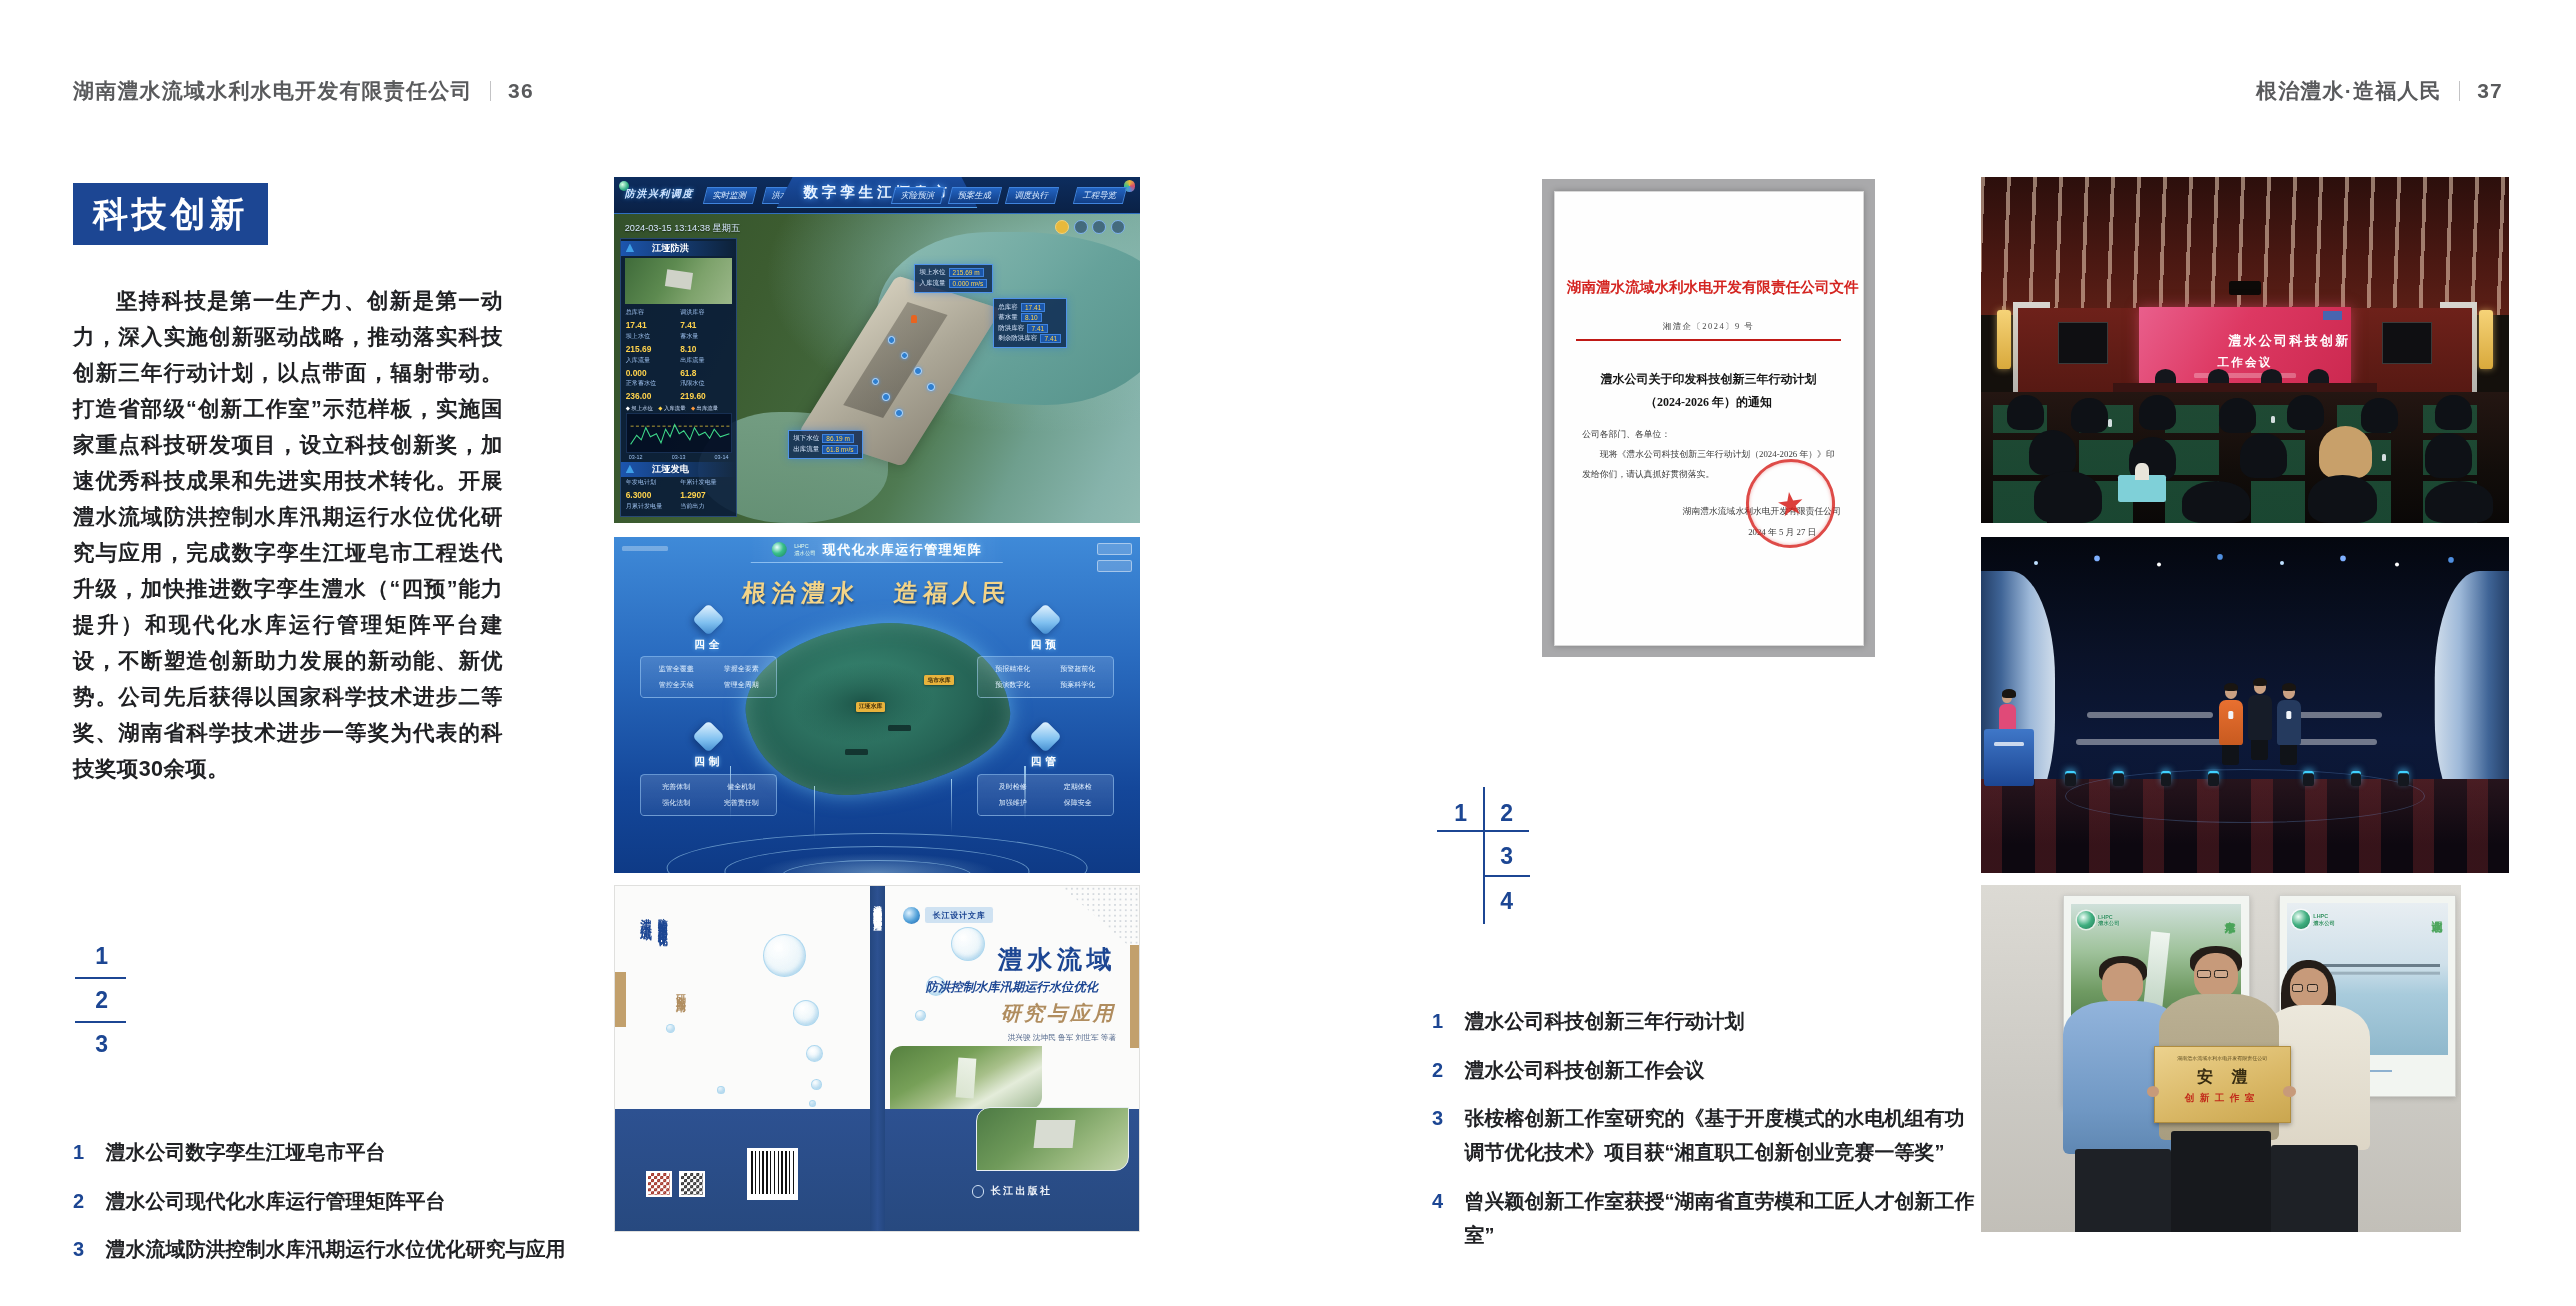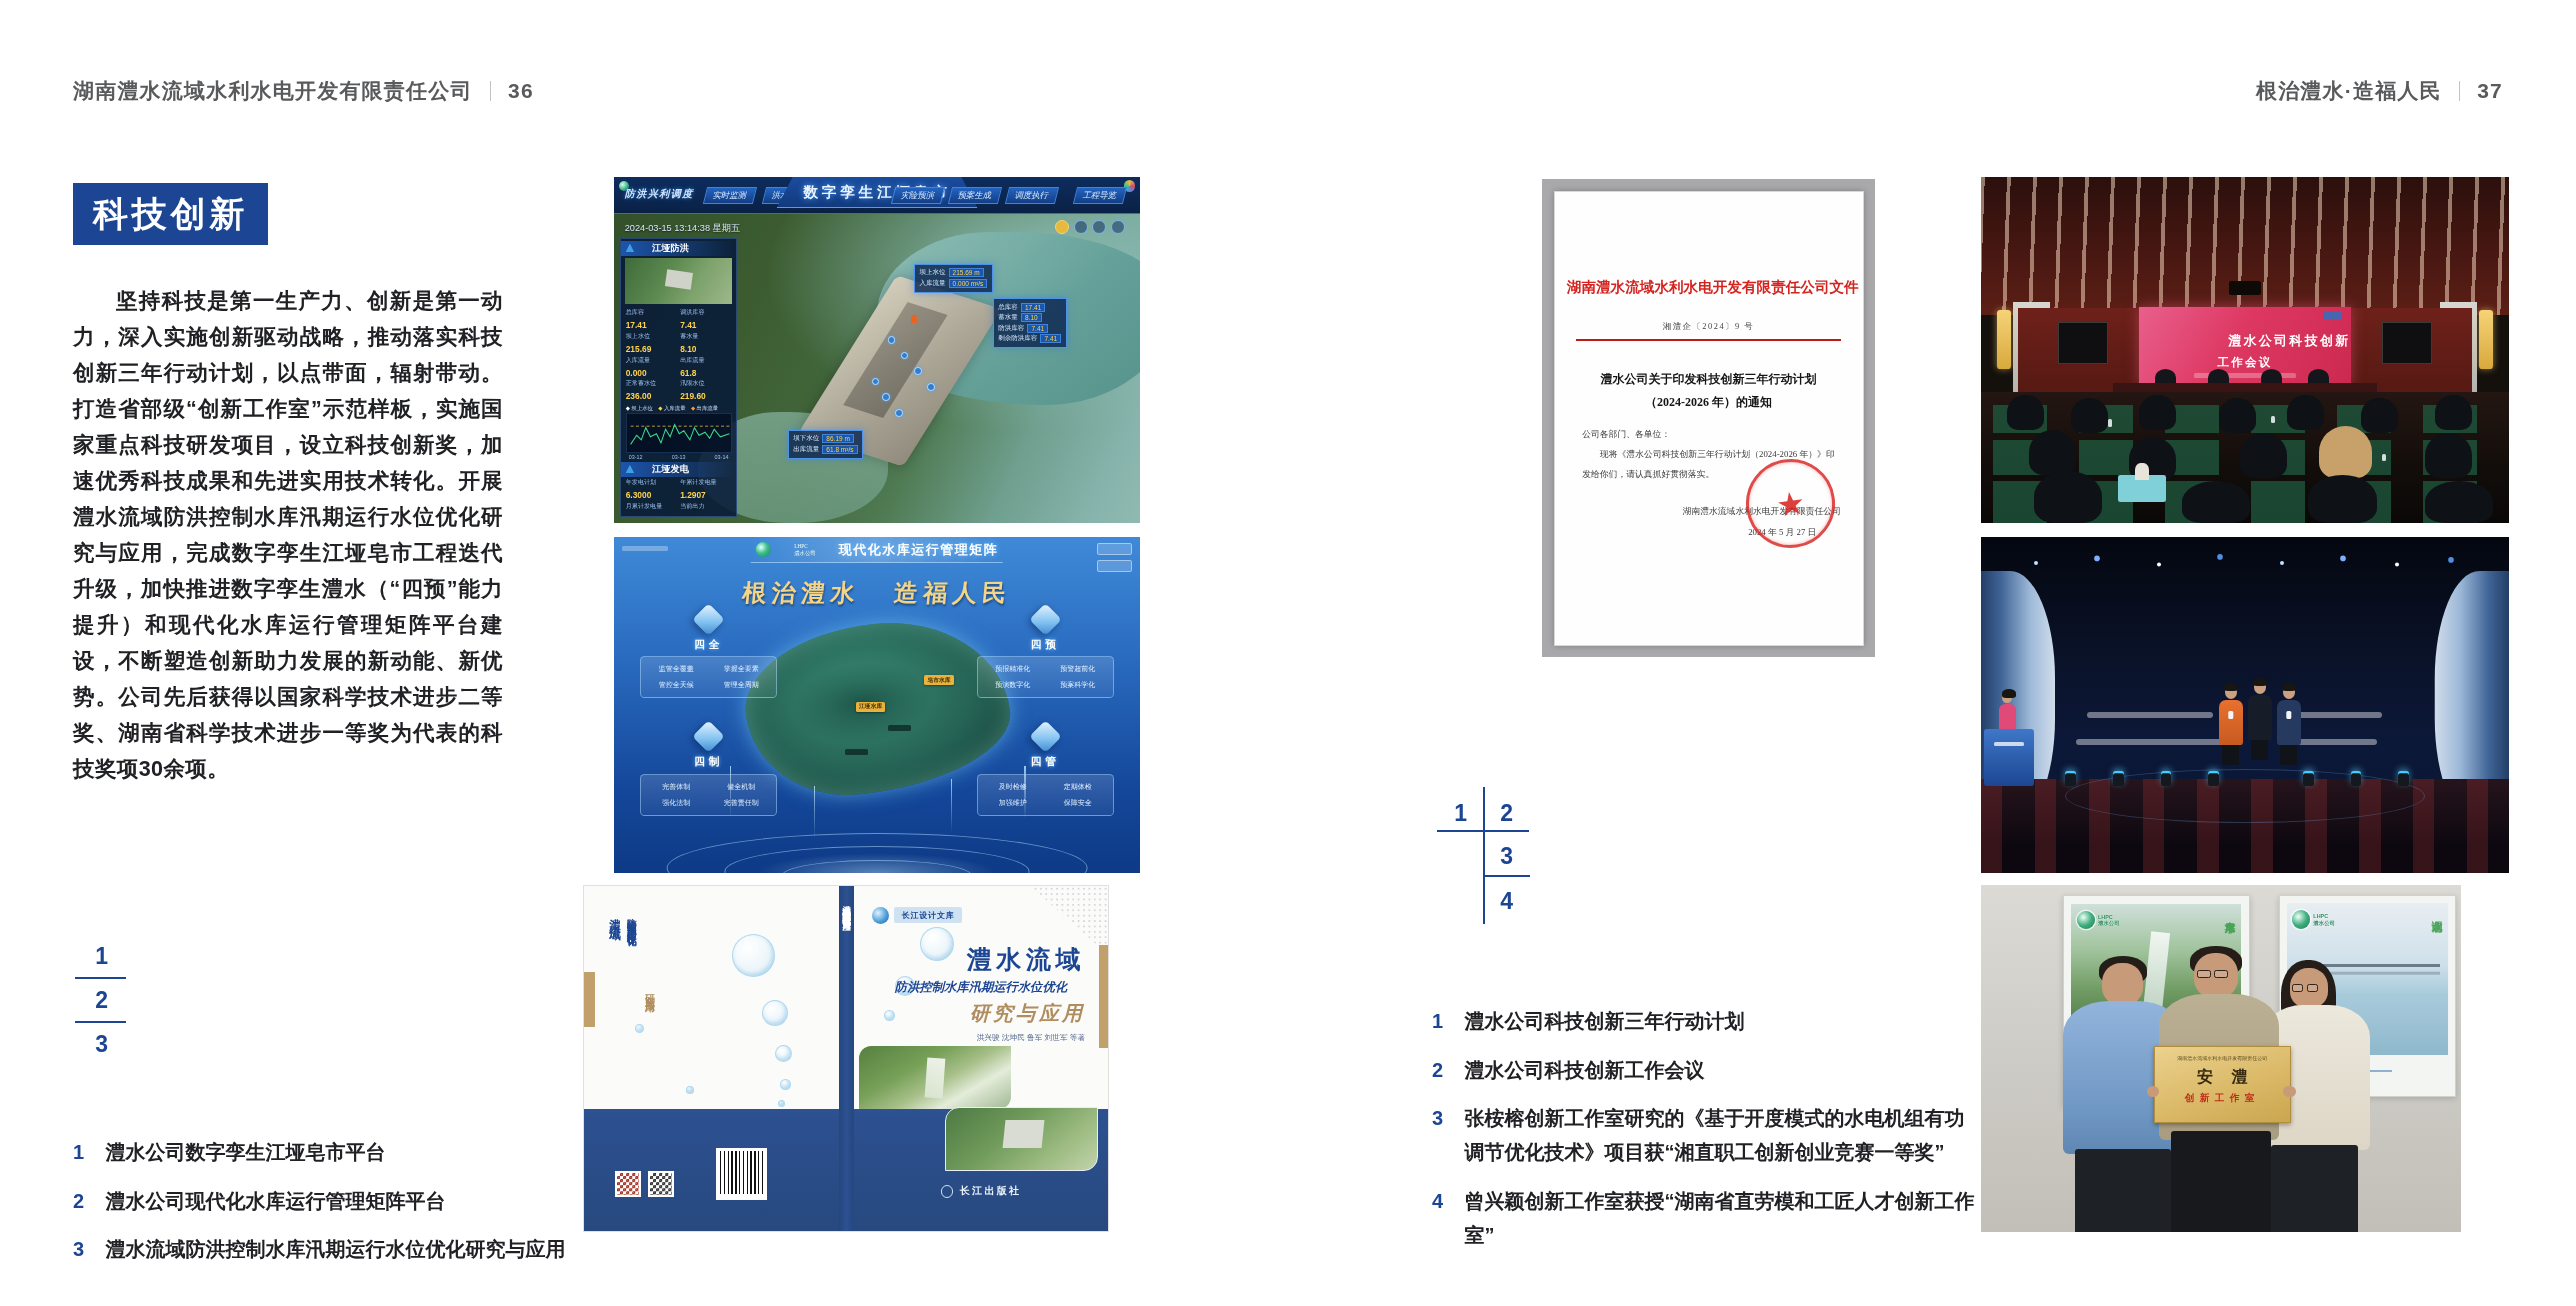--- a/index.html
+++ b/index.html
@@ -65,21 +65,21 @@
   .dp-x span { font-size:5.4px; color:#9fc2ef; }
   .tip { position:absolute; background:rgba(8,34,78,.8); border:0.8px solid #4f93e8; padding:2.3px 4.6px; box-shadow:0 0 7.7px rgba(40,120,220,.45); }
   .tip-row { display:flex; align-items:center; gap:3.1px; margin:1.5px 0; }
   .tip-row .l { font-size:6.5px; color:#dceaff; white-space:nowrap; }
   .tip-row .v { font-size:6.5px; color:#ffd34d; background:#1b56a8; border:0.8px solid #3f83dd; padding:0 3.1px; white-space:nowrap; }
   .dash-dot { position:absolute; width:7.7px; height:7.7px; border-radius:50%; background:#2f7fd0; border:0.8px solid #bfe0ff; box-shadow:0 0 3.1px rgba(80,160,255,.8); }
   .dash-marker { position:absolute; width:5.4px; height:7.7px; background:#e86420; border-radius:2.3px 2.3px 0.8px 0.8px; }
 
   
   .mx { background:linear-gradient(180deg,#3f8ad8 0%,#2a6cc0 35%,#14479a 75%,#0e3a86 100%); }
-  .mx-head { position:absolute; left:50%; top:0; transform:translateX(-50%); width:48%; height:26px; display:flex; align-items:center; justify-content:center; gap:23px; background:linear-gradient(90deg,rgba(255,255,255,0),rgba(255,255,255,.22),rgba(255,255,255,0)); border-bottom:1.5px solid rgba(180,220,255,.65);font-family:Liberation Serif, serif; }
+  .mx-head { position:absolute; left:50%; top:0; transform:translateX(-50%); width:48%; height:26px; display:flex; align-items:center; justify-content:center; gap:7px; background:linear-gradient(90deg,rgba(255,255,255,0),rgba(255,255,255,.22),rgba(255,255,255,0)); border-bottom:1.5px solid rgba(180,220,255,.65); }
   .mx-logo { width:15.4px; height:15.4px; border-radius:50%; background:radial-gradient(circle at 35% 35%,#eaffff,#39c08a 45%,#1a7f5c); flex:0 0 auto; }
   .mx-logo-text { font-size:5.4px; color:#eaffea; line-height:1.15; text-align:left; }
   .mx-title { font-size:13px; font-weight:700; color:#fff; letter-spacing:1.5px; text-shadow:0 0 6.1px rgba(120,200,255,.85); white-space:nowrap; }
   .mx-btn { position:absolute; right:7.7px; width:35px; height:11.5px; background:rgba(255,255,255,.18); border:0.8px solid rgba(255,255,255,.45); border-radius:2.3px; }
   .mx-datebar { position:absolute; left:7.7px; top:9.2px; width:46px; height:4.6px; background:rgba(255,255,255,.3); border-radius:1.5px; }
   .mx-slogan { position:absolute; left:50%; top:12%; transform:translateX(-50%) skewX(-5deg); display:flex; gap:34px; white-space:nowrap; }
   .mx-slogan span { font-family:"Liberation Serif", serif; font-size:24px; color:#f3d488; font-weight:700; letter-spacing:5.4px; text-shadow:0.8px 1.5px 2.3px rgba(0,0,0,.4); }
   .mx-map { position:absolute; left:25%; top:26%; width:50%; height:50%; background:radial-gradient(ellipse at 45% 40%,#3a8a74,#256355 55%,#17443c 85%); border-radius:52% 48% 60% 40%/45% 60% 40% 55%; box-shadow:0 0 20px rgba(130,220,255,.5), inset 0 0 23px rgba(180,255,230,.28); transform:rotate(-6deg); }
   .mx-map::after { content:""; position:absolute; left:18%; top:22%; width:54%; height:48%; background:radial-gradient(ellipse,#1c5448,transparent 70%); border-radius:50%; }
   .mx-tag { position:absolute; background:#e8b33c; color:#3a2a08; font-size:5.8px; padding:0.8px 3.1px; border-radius:1.5px; font-weight:700; white-space:nowrap; box-shadow:0 0.8px 2.3px rgba(0,0,0,.45); z-index:3; }
@@ -468,21 +468,21 @@
     <div class="mx-glow" style="bottom:-6%; width:46%; height:12%;"></div>
     <div class="mx-rip" style="bottom:-5%; width:36%; height:9%;"></div>
     <div class="mx-rip" style="bottom:-7%; width:58%; height:15%;"></div>
     <div class="mx-rip" style="bottom:-9%; width:80%; height:21%;"></div>
     <div class="mx-pillar" style="left:22%; bottom:16%;"></div>
     <div class="mx-pillar" style="left:78%; bottom:16%;"></div>
     <div class="mx-pillar" style="left:64%; bottom:12%;"></div>
     <div class="mx-pillar" style="left:38%; bottom:10%;"></div>
   </div>
 
-  <div class="photo book" style="left:583px; top:885px; width:526px; height:347px;">
+  <div class="photo book" style="left:614px; top:885px; width:526px; height:347px;">
     <div class="bk-band"></div>
 
     <div class="bk-zone bk-back">
       <div class="bkb-strip"></div>
       <div class="bk-vt" style="left:9%; top:7%; font-size:11.5px; letter-spacing:3.1px;">澧水流域</div>
       <div class="bk-vt" style="left:16%; top:7%; font-size:9.6px; letter-spacing:1.5px;">防洪控制水库汛期运行水位优化</div>
       <div class="bk-vt" style="left:23%; top:29%; font-size:10px; color:#b08d5f; letter-spacing:2.3px;">研究与应用</div>
       <div class="bub" style="left:58%; top:14%; width:43px; height:43px;"></div>
       <div class="bub" style="left:70%; top:33%; width:26px; height:26px;"></div>
       <div class="bub" style="left:75%; top:46%; width:17px; height:17px;"></div>

